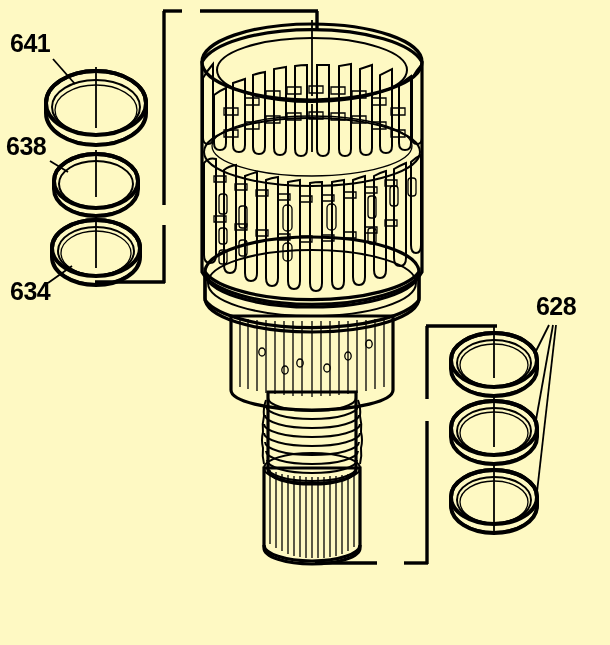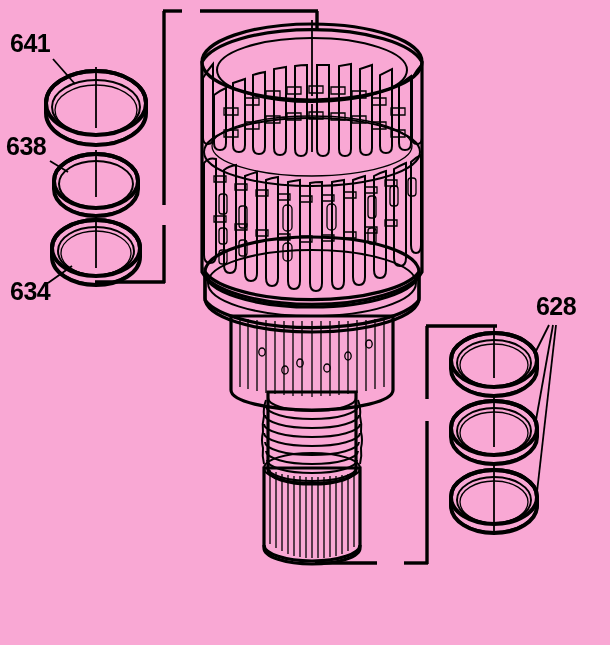--- a/index.html
+++ b/index.html
@@ -10,21 +10,21 @@
   body {
     width: 610px;
     height: 645px;
     font-family: "Liberation Sans", sans-serif;
     overflow: hidden;
   }
   #figure-root {
     position: relative;
     width: 610px;
     height: 645px;
-    background: #f9a8d4;
+    background: #fef9c3;
   }
   svg.fig {
     display: block;
     width: 610px;
     height: 645px;
   }
   .ln      { stroke: #000; fill: none; stroke-linecap: butt; }
   .thin    { stroke-width: 1.3; }
   .med     { stroke-width: 2; }
   .thick   { stroke-width: 3.2; }

